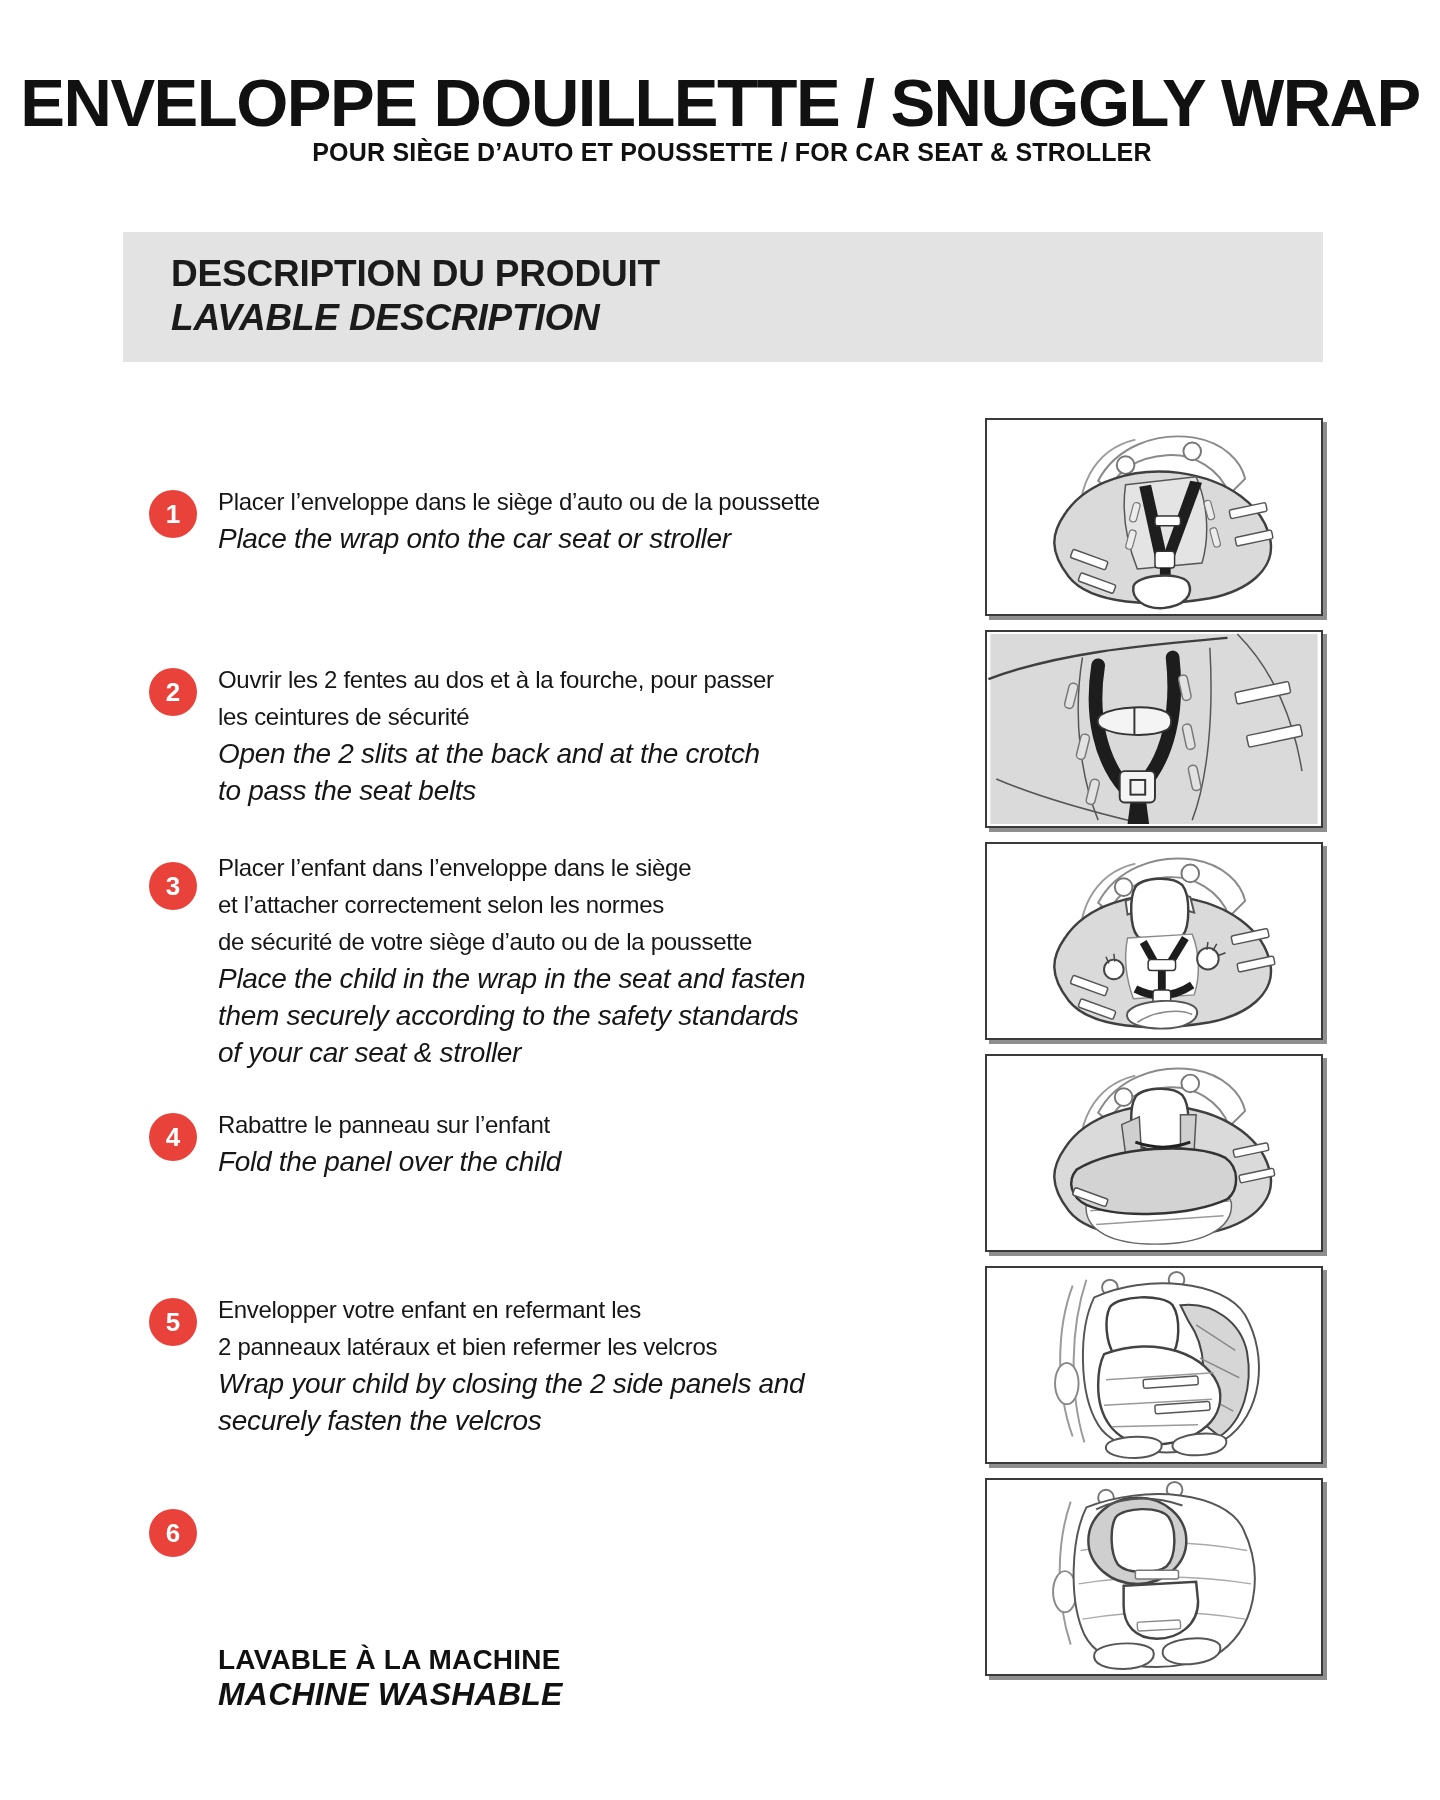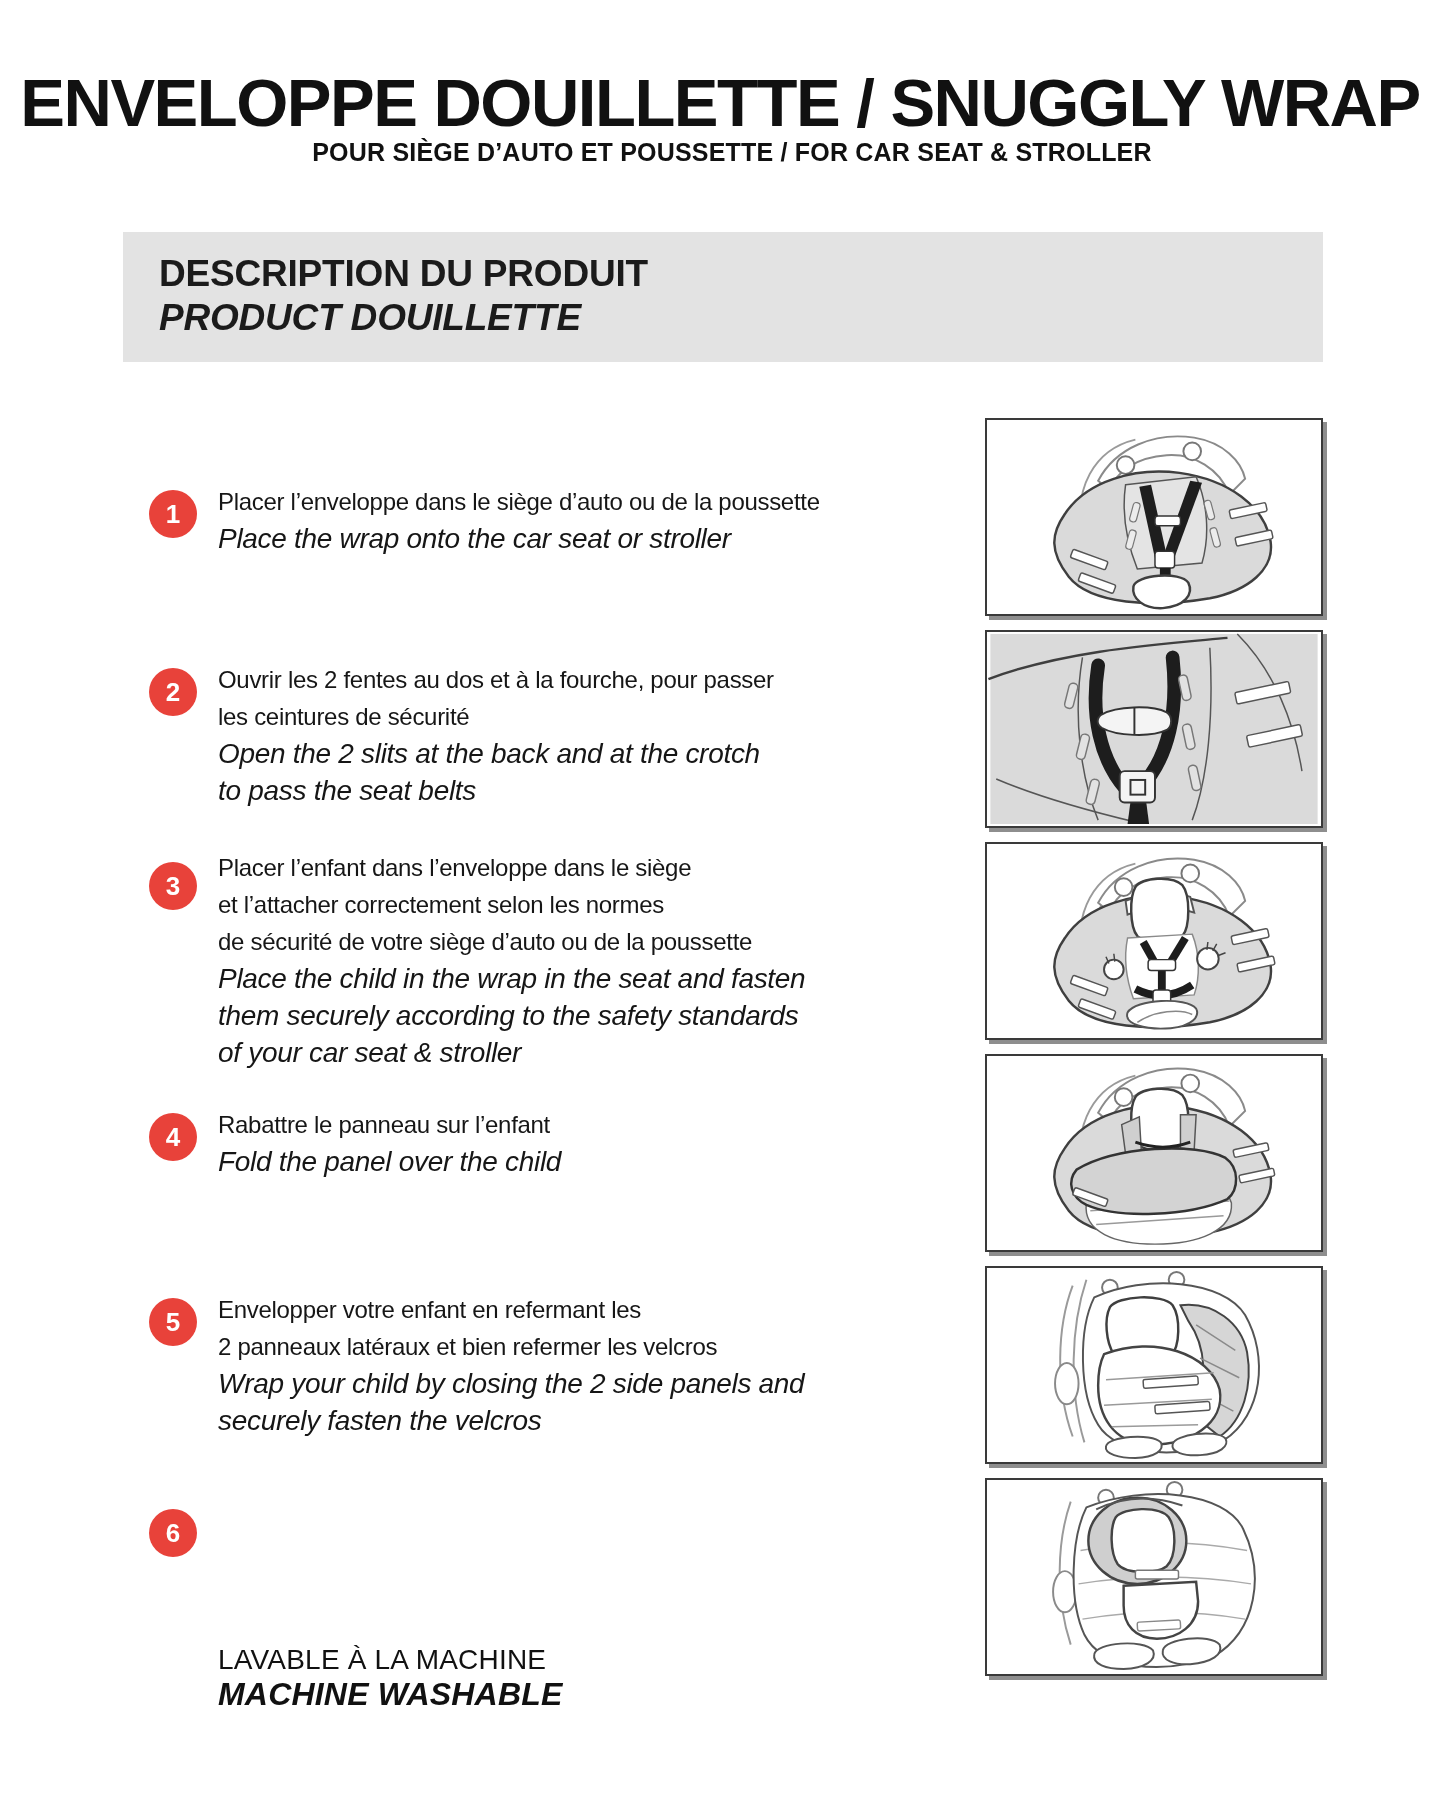--- a/index.html
+++ b/index.html
@@ -13,21 +13,21 @@
     font-size:67px;font-weight:800;letter-spacing:-1.5px;color:#111;
     white-space:nowrap;
   }
   .subtitle{
     position:absolute;top:138px;left:12px;width:100%;text-align:center;
     font-size:25px;font-weight:700;letter-spacing:0.2px;color:#111;
   }
   
   .banner{
     position:absolute;left:123px;top:232px;width:1200px;height:130px;
-    background:#E3E3E3;box-sizing:border-box;padding:20px 0 0 36px;
+    background:#E3E3E3;box-sizing:border-box;padding:20px 0 0 48px;
   }
   .banner .fr{font-size:37px;font-weight:700;letter-spacing:-0.2px;line-height:44px;color:#1b1b1b;}
   .banner .en{font-size:37px;font-weight:700;font-style:italic;letter-spacing:-0.2px;line-height:44px;color:#1b1b1b;}
   
   .step{position:absolute;left:149px;display:flex;align-items:flex-start;}
   .badge{
     flex:0 0 48px;width:48px;height:48px;border-radius:50%;
     background:#E8423A;color:#fff;font-size:26px;font-weight:700;
     display:flex;align-items:center;justify-content:center;margin-top:7px;
   }
@@ -43,34 +43,34 @@
   }
   
   .figbox{
     position:absolute;left:985px;width:338px;height:198px;background:#fff;
     border:2px solid #3a3a3a;box-sizing:border-box;
     box-shadow:4px 4px 0 #8e8e8e;overflow:hidden;
   }
   .figbox svg{display:block;width:100%;height:100%;}
   
   .footer{position:absolute;left:218px;top:1643px;}
-  .footer .fr{font-size:28px;font-weight:400;line-height:34px;letter-spacing:0.2px;color:#111;}
+  .footer .fr{font-size:28px;font-weight:700;line-height:34px;letter-spacing:0.2px;color:#111;}
   .footer .en{font-size:32px;font-weight:700;font-style:italic;line-height:34px;letter-spacing:0.2px;color:#111;}
 </style>
 </head>
 <body>
 
 <div class="page">
 
   <div class="title">ENVELOPPE DOUILLETTE / SNUGGLY WRAP</div>
   <div class="subtitle">POUR SIÈGE D’AUTO ET POUSSETTE / FOR CAR SEAT &amp; STROLLER</div>
 
   <div class="banner">
     <div class="fr">DESCRIPTION DU PRODUIT</div>
-    <div class="en">PRODUCT DOUILLETTE</div>
+    <div class="en">LAVABLE DESCRIPTION</div>
   </div>
 
   <div class="step s1" style="top:483px">
     <div class="badge">1</div>
     <div class="step-text">
       <div class="fr">Placer l’enveloppe dans le siège d’auto ou de la poussette</div>
       <div class="en">Place the wrap onto the car seat or stroller</div>
     </div>
   </div>
 

